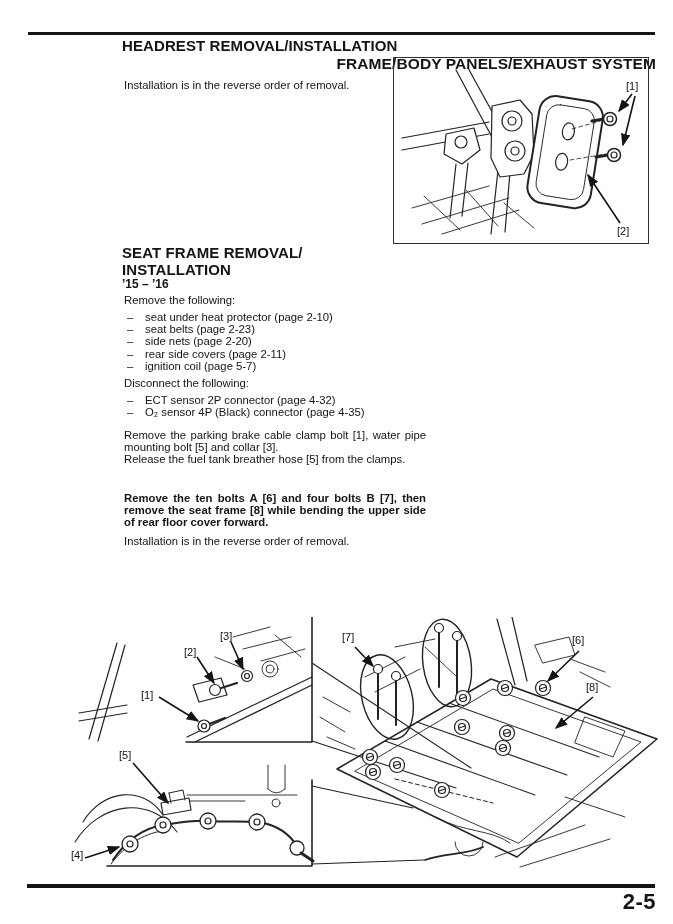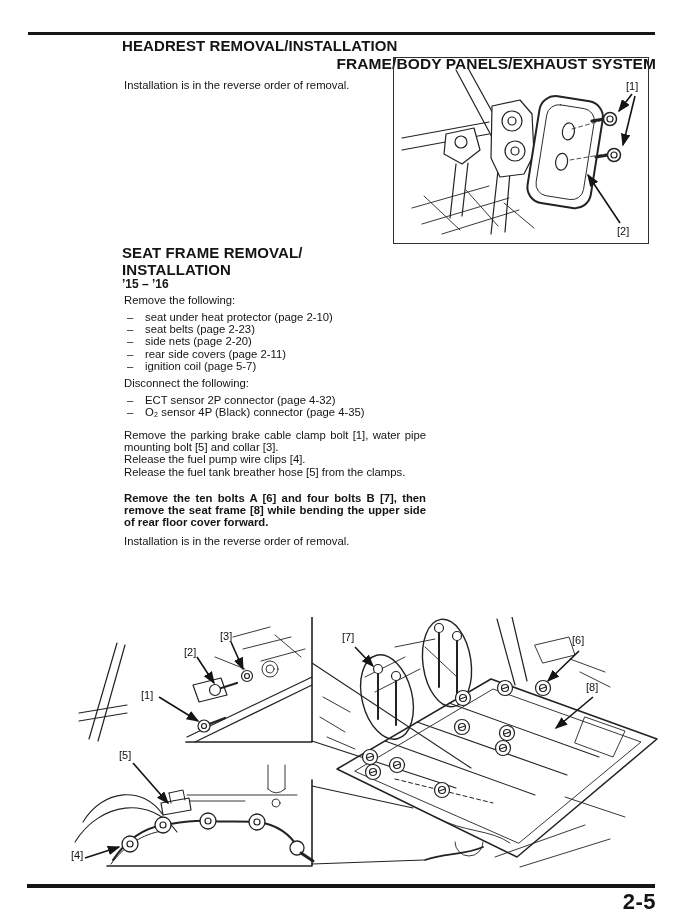--- a/index.html
+++ b/index.html
@@ -129,21 +129,20 @@
         <span>ECT sensor 2P connector (page 4-32)</span>
       </div>
     <div class="list-item">
         <span class="dash">–</span>
         <span>O₂ sensor 4P (Black) connector (page 4-35)</span>
       </div>
   </div>
 
   <div class="body-text just" style="left:124px; top:429px;">
     <p>Remove the parking brake cable clamp bolt [1], water pipe mounting bolt [5] and collar [3].</p>
-    <p>Release the fuel pump wire clips [4].</p>
     <p>Release the fuel tank breather hose [5] from the clamps.</p>
   </div>
   <div class="body-text just" style="left:124px; top:492px;font-weight:bold;">Remove the ten bolts A [6] and four bolts B [7], then remove the seat frame [8] while bending the upper side of rear floor cover forward.</div>
   <div class="body-text" style="left:124px; top:535px;">Installation is in the reverse order of removal.</div>
 
 
   <div class="figure2">
     <svg width="595" height="255" viewBox="0 0 595 255">
       <g stroke="#222" fill="none" stroke-width="1.2" stroke-linecap="round" stroke-linejoin="round">
 

